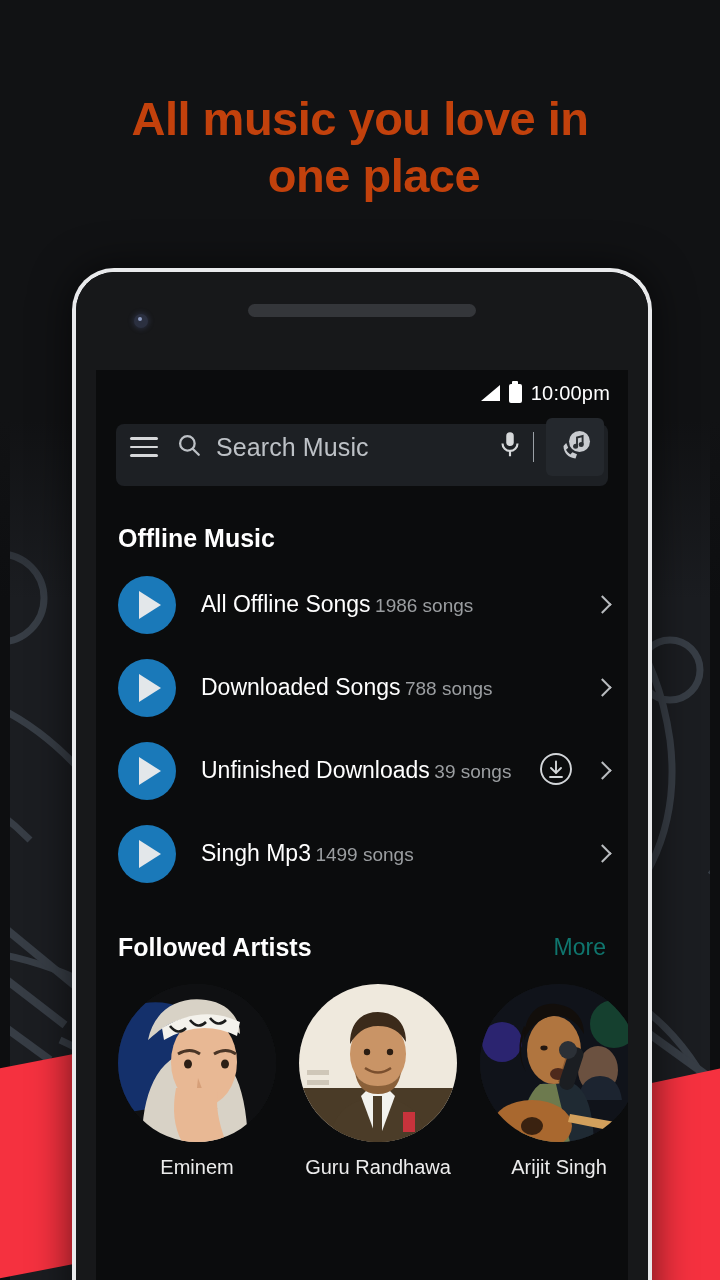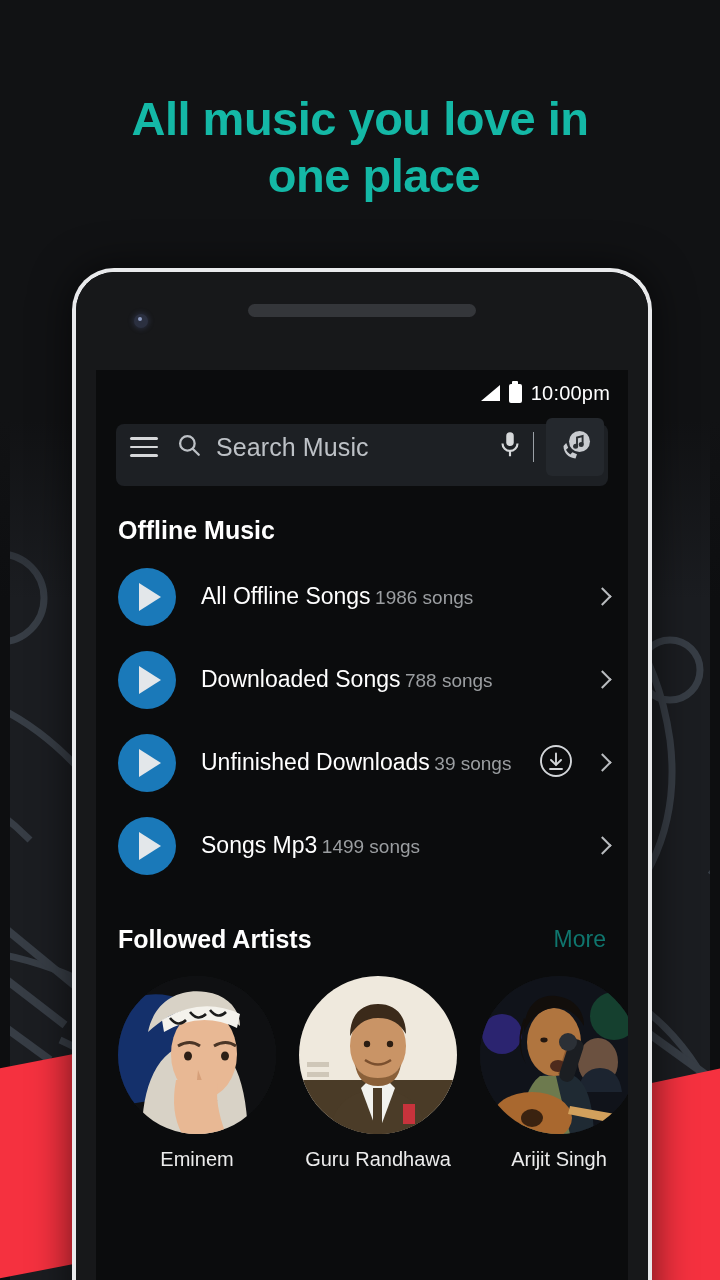--- a/index.html
+++ b/index.html
@@ -27,21 +27,21 @@
   .red-wedge-left  { position:absolute; left:-60px; bottom:-10px; width:260px; height:210px;
                      background:#f5313f; transform:skewY(-11deg); transform-origin:left bottom; }
   .red-wedge-right { position:absolute; right:-40px; bottom:-30px; width:300px; height:250px;
                      background:#f5313f; transform:skewY(-12deg); transform-origin:right bottom; }
   .red-wedge-mid   { position:absolute; left:120px; bottom:-40px; width:520px; height:120px;
                      background:#f5313f; }
 
   
   .headline {
     position:absolute; left:0; top:90px; width:720px;
-    text-align:center; color:#14b8a6;
+    text-align:center; color:#c2410c;
     font-size:47px; font-weight:bold; line-height:1.22;
     letter-spacing:-0.5px;
   }
   .headline .l2 { display:block;padding-left:28px; }
 
   
   .phone {
     position:absolute; left:72px; top:268px;
     width:580px; height:1060px;
     border-radius:42px 42px 0 0;
@@ -103,21 +103,21 @@
     white-space:nowrap; overflow:hidden;
   }
   .mic-icon { flex:0 0 auto; margin-right:6px; }
   .v-divider { width:1.5px; height:30px; background:#9aa0a6; flex:0 0 auto; margin:0 12px 0 4px; }
   .tune-btn { flex:0 0 auto; width:58px; height:58px; border-radius:6px; background:#24282d;
               display:flex; align-items:center; justify-content:center; }
 
   
   .section-head {
     display:flex; align-items:center; justify-content:space-between;
-    padding:0 22px; margin-top:30px;
+    padding:0 22px; margin-top:38px;
   }
   .section-title { color:#fff; font-size:25px; font-weight:bold; }
   .section-more { color:#0f766e; font-size:23px; }
 
   
   .list { margin-top:10px; }
   .row { display:flex; align-items:center; height:83px; padding:0 20px 0 22px;justify-content:flex-end; }
   .play-circle {
     width:58px; height:58px; border-radius:50%; background:#1a79b9;
     display:flex; align-items:center; justify-content:center; flex:0 0 auto;
@@ -304,21 +304,21 @@
               </svg>
             </span>
             <span class="chev"></span>
           </div>
 
           <div class="row">
             <span class="play-circle">
               <span class="play-tri"></span>
             </span>
             <span class="row-text">
-              <span class="row-title">Songs Mp3</span>
+              <span class="row-title">Singh Mp3</span>
               <span class="row-sub">1499 songs</span>
             </span>
             <span class="chev"></span>
           </div>
         </div>
 
         <div class="section-head" style="margin-top:38px">
           <span class="section-title">Followed Artists</span>
           <span class="section-more">More</span>
         </div>

